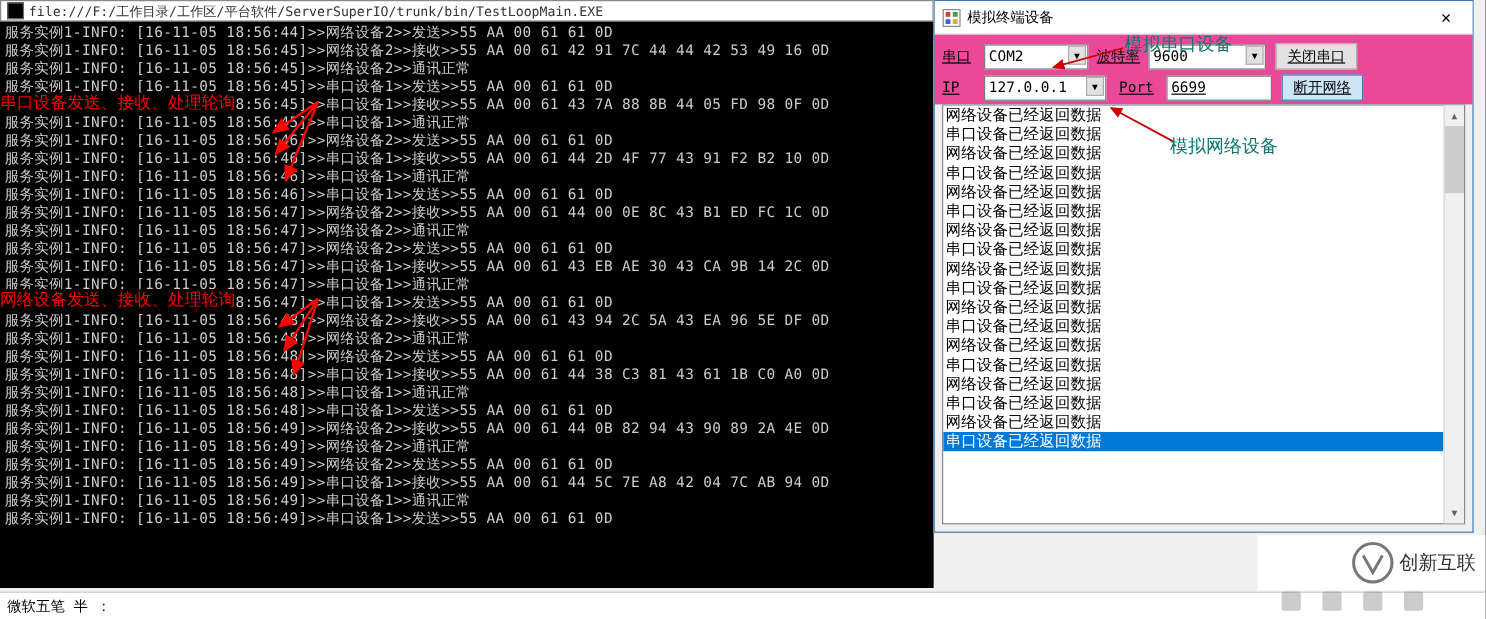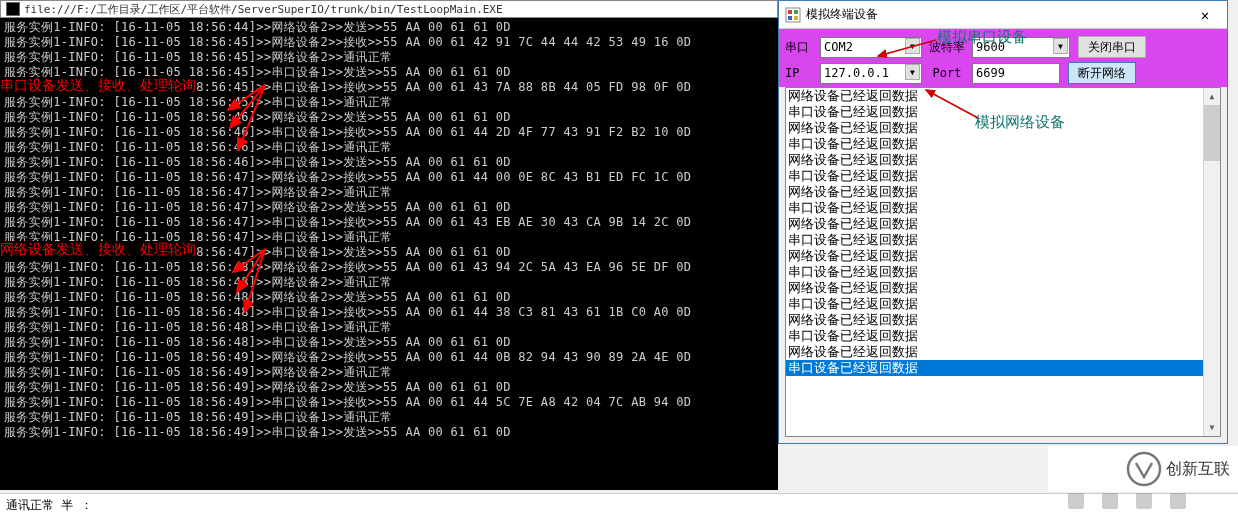--- a/index.html
+++ b/index.html
@@ -15,25 +15,25 @@
     .overlay-2 { left: 0px; top: 241px; background: #000; }
     
     .arrow-svg { position: absolute; z-index: 4; pointer-events: none; }
     
     .dialog-window { position: absolute; left: 778px; top: 0; width: 450px; height: 444px; background: #f0f0f0; border: 1px solid #3c7bb4; display: flex; flex-direction: column; }
     .dialog-titlebar { height: 28px; background: #fff; display: flex; align-items: center; padding-left: 6px; border-bottom: 1px solid #d0d0d0; }
     .dialog-app-icon { width: 16px; height: 16px; margin-right: 5px; display: inline-flex; align-items: center; justify-content: center; }
     .dialog-title { flex: 1; font-size: 12px; color: #000000; }
     .dialog-close { width: 44px; height: 26px; display: flex; align-items: center; justify-content: center; font-size: 14px; cursor: pointer; }
     
-    .dialog-content { padding: 6px 6px 2px 6px; background: #d946ef; display: flex; flex-direction: column; gap: 2px; }
+    .dialog-content { padding: 6px 6px 2px 6px; background: #ec4899; display: flex; flex-direction: column; gap: 2px; text-decoration: underline; }
     .dialog-row { display: flex; align-items: center; gap: 1px; height: 24px; }
     .dialog-label { font-size: 12px; width: 34px; padding-right: 2px; }
     .dialog-select, .dialog-input { font-family: 'SimSun', monospace; font-size: 12px; height: 21px; border: 1px solid #7a7a7a; background: #fff; padding: 1px 3px; }
-    .serial-dd { width: 102px; }
+    .serial-dd { width: 87px; }
     .baud-dd { width: 98px; }
     .ip-in { width: 102px; }
     .port-in { width: 88px; }
     .dropdown-wrap { position: relative; display: inline-block; }
     .dropdown-arrow { position: absolute; right: 2px; top: 2px; width: 15px; height: 16px; background: #e1e1e1; border: 1px solid #adadad; display: flex; align-items: center; justify-content: center; font-size: 8px; pointer-events: none; }
     .mid-label { font-size: 12px; width: 48px; text-align: center; }
     .dialog-button { font-size: 12px; width: 68px; height: 22px; border: 1px solid #adadad; background: #e1e1e1; cursor: pointer; }
     .dialog-button.active { background: #cde6f7; border-color: #3c7bb4; }
     
     .list-panel { flex: 1; margin: 0 6px 6px 6px; background: #fff; border: 1px solid #828790; display: flex; }
@@ -217,20 +217,20 @@
   <div class="logo-block">
     <svg class="logo-svg" viewBox="0 0 36 36">
       <circle cx="18" cy="18" r="16" fill="none" stroke="#777" stroke-width="2.5"></circle>
       <path d="M10 12 L18 26 L26 12" fill="none" stroke="#777" stroke-width="2.5"></path>
     </svg>
     <span class="logo-text-cn">创新互联</span>
   </div>
 </div>
 
 <div class="statusbar">
-  <span>通讯正常 半 ：</span>
+  <span>微软五笔 半 ：</span>
 </div>
 <div class="scratch-icons">
   <div class="sicon"></div>
   <div class="sicon"></div>
   <div class="sicon"></div>
   <div class="sicon"></div>
 </div>
 
 </body></html>

